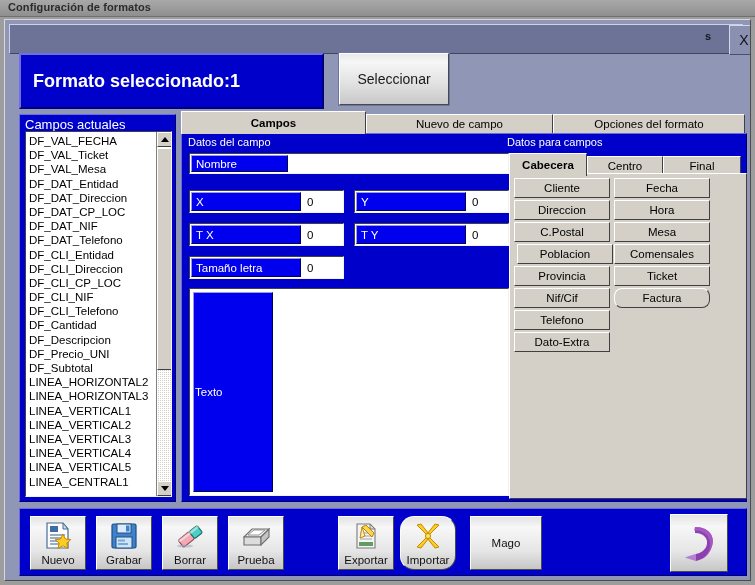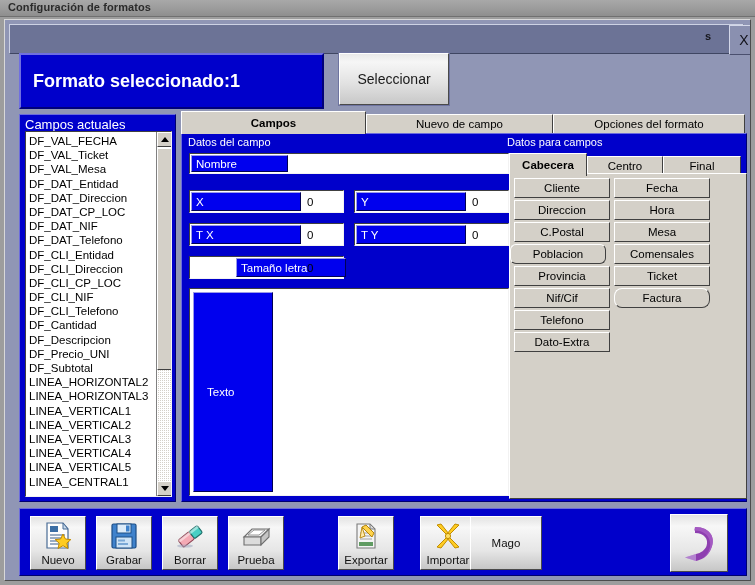--- a/index.html
+++ b/index.html
@@ -156,21 +156,21 @@
     position:absolute;left:7px;top:154px;width:320px;height:208px;background:#ffffff;
     border-top:1px solid #404040;border-left:1px solid #404040;
     border-right:1px solid #f2f2f2;border-bottom:1px solid #f2f2f2;
     box-sizing:border-box;
   }
   #textolbl{
     position:absolute;left:3px;top:3px;width:80px;height:200px;background:#0000ee;
     border-top:1px solid #9a9ae8;border-left:1px solid #9a9ae8;
     border-right:1px solid #000055;border-bottom:1px solid #000055;
     box-sizing:border-box;color:#fff;font-size:11.5px;
-    display:flex;align-items:center;padding-left:13px;
+    display:flex;align-items:center;padding-left:1px;
   }
   
   #rightpanel{position:absolute;left:323px;top:0px;width:243px;height:367px;}
   #subtabs{position:absolute;left:4px;top:19px;width:238px;height:22px;}
   #stCab{width:78px;} #stCen{width:76px;} #stFin{width:78px;}
   #subpanelbody{
     position:absolute;left:4px;top:39px;width:238px;height:326px;
     background:#d4d0c8;
     border-top:1px solid #ffffff;border-left:1px solid #ffffff;
     border-right:1px solid #404040;border-bottom:1px solid #404040;
@@ -295,41 +295,41 @@
         <div class="fldlbl" style="width:110px;height:19px;line-height:19px;">T X</div>
         <div class="fldval" style="left:117px;top:3px;">0</div>
       </div>
 
       <div class="fldwrap" style="left:172px;top:89px;width:155px;height:23px;">
         <div class="fldlbl" style="width:110px;height:19px;line-height:19px;">T Y</div>
         <div class="fldval" style="left:117px;top:3px;">0</div>
       </div>
 
       <div class="fldwrap" style="left:7px;top:122px;width:155px;height:23px;">
-        <div class="fldlbl" style="width:110px;height:19px;line-height:19px;margin-left:45px;">Tamaño letra</div>
+        <div class="fldlbl" style="width:110px;height:19px;line-height:19px;">Tamaño letra</div>
         <div class="fldval" style="left:117px;top:3px;">0</div>
       </div>
 
       <div id="textobox">
         <div id="textolbl">Texto</div>
       </div>
 
       <div id="rightpanel">
         <div class="grpcap" style="left:2px;top:2px;">Datos para campos</div>
 
         <div class="tabrow" id="subtabs">
           <div class="tab sel" id="stCab">Cabecera</div><div class="tab" id="stCen">Centro</div><div class="tab" id="stFin">Final</div>
         </div>
 
         <div id="subpanelbody">
           <div id="colLeft">
               <div class="dbtn" style="left: 4px; top: 4px;">Cliente</div>
               <div class="dbtn" style="left: 4px; top: 26px;">Direccion</div>
               <div class="dbtn" style="left: 4px; top: 48px;">C.Postal</div>
-              <div class="dbtn" style="left: 0; top: 70px; border-radius: 6px;">Poblacion</div>
+              <div class="dbtn" style="left: 7px; top: 70px;">Poblacion</div>
               <div class="dbtn" style="left: 4px; top: 92px;">Provincia</div>
               <div class="dbtn" style="left: 4px; top: 114px;">Nif/Cif</div>
               <div class="dbtn" style="left: 4px; top: 136px;">Telefono</div>
               <div class="dbtn" style="left: 4px; top: 158px;">Dato-Extra</div>
             </div>
           <div id="colRight">
               <div class="dbtn" style="left: 104px; top: 4px;">Fecha</div>
               <div class="dbtn" style="left: 104px; top: 26px;">Hora</div>
               <div class="dbtn" style="left: 104px; top: 48px;">Mesa</div>
               <div class="dbtn" style="left: 104px; top: 70px;">Comensales</div>
@@ -412,21 +412,21 @@
               <line x1="10" y1="18" x2="22" y2="18"></line>
             </g>
             <rect x="9" y="21" width="14" height="4" fill="#2f7d32" opacity="0.75"></rect>
             <polygon points="16,4 24,12 22,16 12,6" fill="#ffd34d" stroke="#b5860a" stroke-width="1"></polygon>
             <polygon points="12,6 10,17 15,15" fill="#ffe9a8" stroke="#b5860a" stroke-width="0.9"></polygon>
           </svg>
         </div>
         <div class="lb">Exportar</div>
       </div>
 
-      <div class="tbtn" style="left:400px;">
+      <div class="tbtn" style="left:380px;border-radius:14px;">
         <div class="ic">
           <svg width="34" height="30" viewBox="0 0 34 30">
             <g fill="#ffcc22" stroke="#c18c00" stroke-width="1">
               <polygon points="17,15 6,4 10,3 18,13"></polygon>
               <polygon points="17,15 28,4 24,3 16,13"></polygon>
               <polygon points="17,15 6,26 10,27 18,17"></polygon>
               <polygon points="17,15 28,26 24,27 16,17"></polygon>
             </g>
             <circle cx="17" cy="15" r="2.6" fill="#ffe066" stroke="#c18c00" stroke-width="1"></circle>
           </svg>

